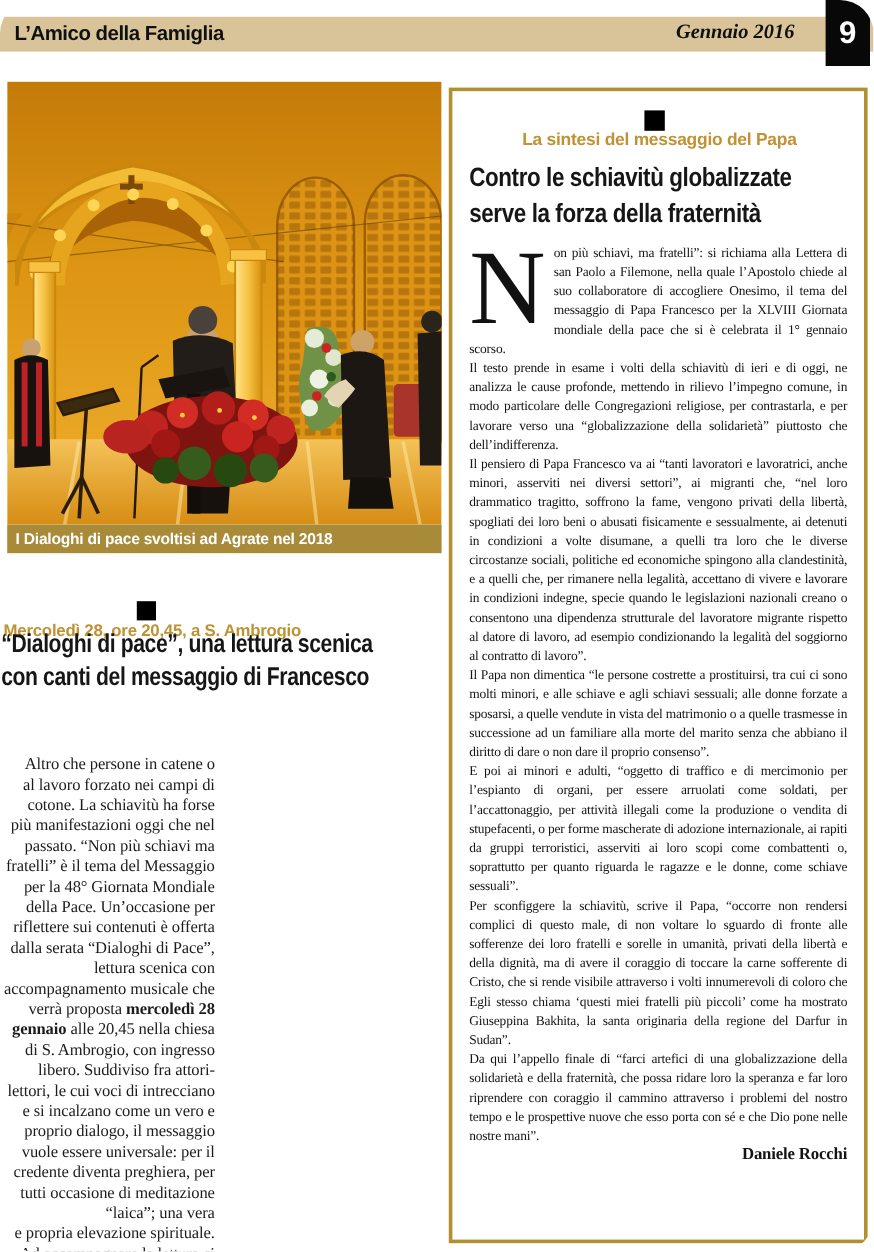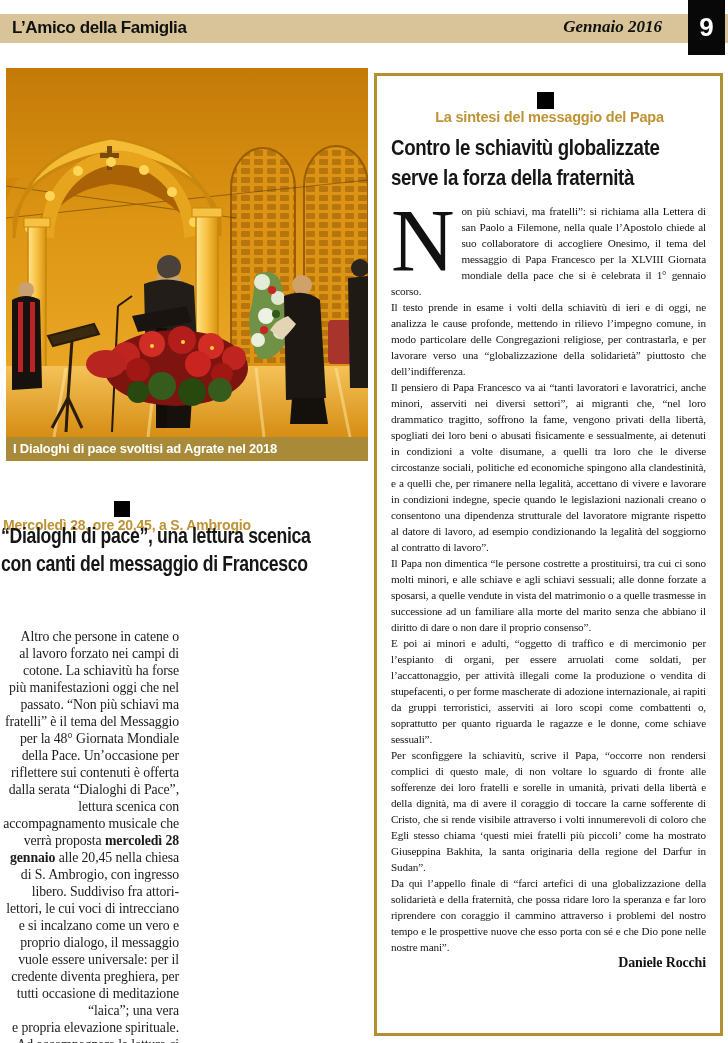--- a/index.html
+++ b/index.html
@@ -1,17 +1,17 @@
 <!DOCTYPE html>
 <html lang="it"><head>
 <meta charset="utf-8">
 <style>
   html,body{margin:0;padding:0;background:#ffffff;}
   .page{position:relative;width:728px;height:1043px;background:#ffffff;overflow:hidden;
-        font-family:"Liberation Serif",serif;color:#1c1c1c;}
+        font-family:"Liberation Serif",serif;color:#1c1c1c;border-radius:28px;}
 
   
   .topbar{position:absolute;left:0;top:14px;width:728px;height:29px;background:#d8c498;}
   .paper-title{position:absolute;left:12px;top:18px;font-family:"Liberation Sans",sans-serif;
                font-weight:bold;font-size:17px;letter-spacing:-0.4px;color:#101010;}
   .paper-date{position:absolute;right:66px;top:17px;font-family:"Liberation Serif",serif;
               font-style:italic;font-weight:bold;font-size:17px;color:#101010;}
   .pagenum-box{position:absolute;left:688px;top:0;width:37px;height:55px;background:#080808;
                display:flex;align-items:center;justify-content:center;}
   .pagenum-box span{color:#ffffff;font-family:"Liberation Sans",sans-serif;font-weight:bold;font-size:26px;}

